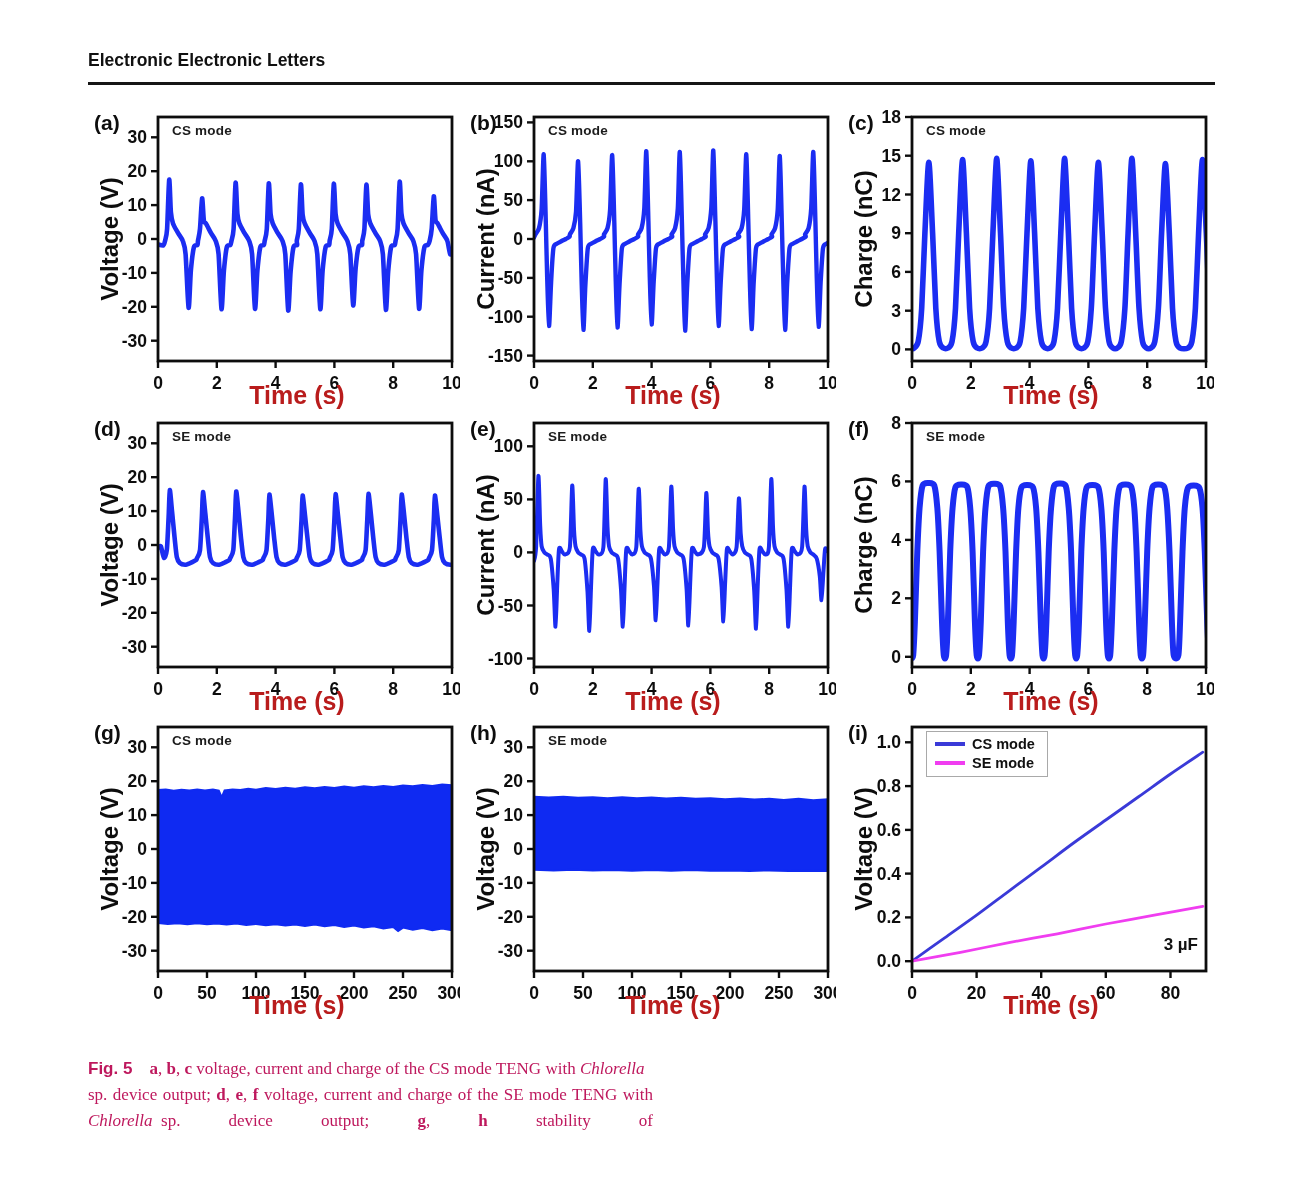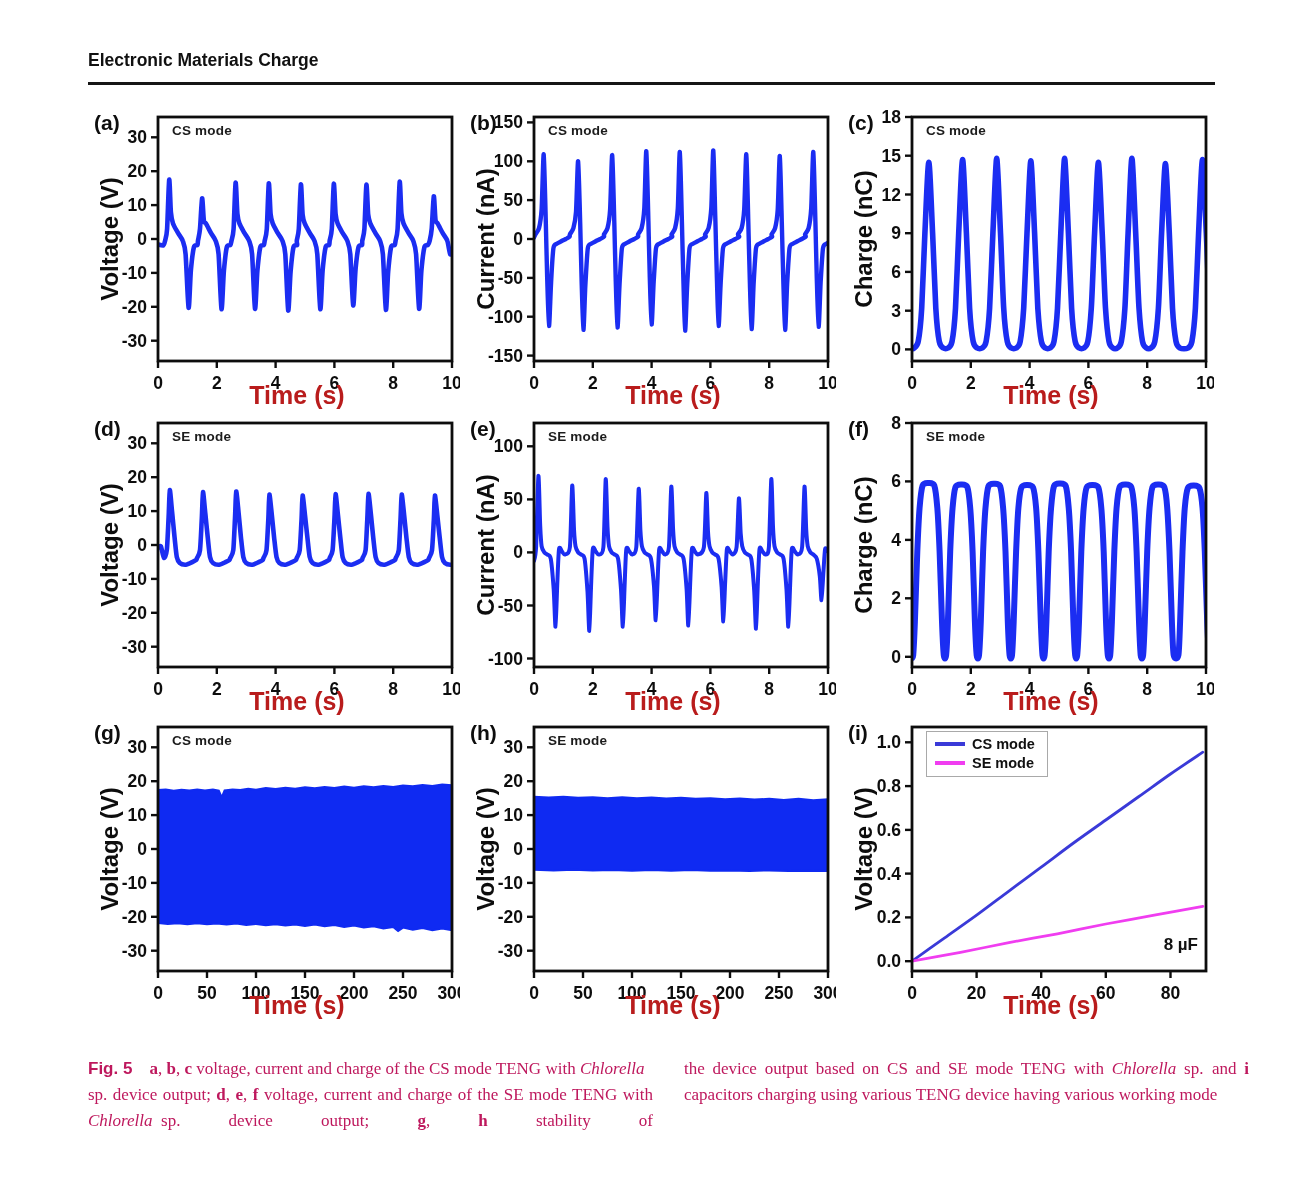--- a/index.html
+++ b/index.html
@@ -30,21 +30,21 @@
   #caption-left{left:88px;text-align-last:justify;}
   #caption-right{left:684px;}
   .cap-b{font-weight:700;}
   .cap-i{font-style:italic;}
   .cap-sans{font-family:"Liberation Sans",sans-serif;font-weight:700;}
 </style>
 </head>
 <body>
 
 <div id="page">
-  <div class="header-title">Electronic Materials Charge</div>
+  <div class="header-title">Electronic Electronic Letters</div>
   <div class="header-rule"></div>
 
   <div class="panel" style="left:80px;top:105px">
     <svg class="plot" width="380" height="308">
         <defs>
           <clipPath id="clip0">
             <rect x="78" y="12" width="294" height="244"></rect>
           </clipPath>
         </defs>
         <line x1="78" y1="256" x2="78" y2="263" class="tick"></line>
@@ -405,18 +405,17 @@
     <div class="legend">
         <div class="legend-row">
           <span class="swatch" style="background: rgb(58, 58, 216);"></span>
           <span class="legend-label">CS mode</span>
         </div>
         <div class="legend-row">
           <span class="swatch" style="background: rgb(240, 61, 240);"></span>
           <span class="legend-label">SE mode</span>
         </div>
       </div>
-    <span class="annot">8 µF</span>
+    <span class="annot">3 µF</span>
   </div>
 
   <div class="caption" id="caption-left"><span class="cap-b cap-sans">Fig. 5</span><span>  </span><span class="cap-b">a</span><span>, </span><span class="cap-b">b</span><span>, </span><span class="cap-b">c</span><span> voltage, current and charge of the CS mode TENG with </span><span class="cap-i">Chlorella</span><span> sp. device output; </span><span class="cap-b">d</span><span>, </span><span class="cap-b">e</span><span>, </span><span class="cap-b">f</span><span> voltage, current and charge of the SE mode TENG with </span><span class="cap-i">Chlorella</span><span> sp. device output; </span><span class="cap-b">g</span><span>, </span><span class="cap-b">h</span><span> stability of</span></div>
-  <div class="caption" id="caption-right"><span>the device output based on CS and SE mode TENG with </span><span class="cap-i">Chlorella</span><span> sp. and </span><span class="cap-b">i</span><span> capacitors charging using various TENG device having various working mode</span></div>
 </div>
 
 </body></html>

